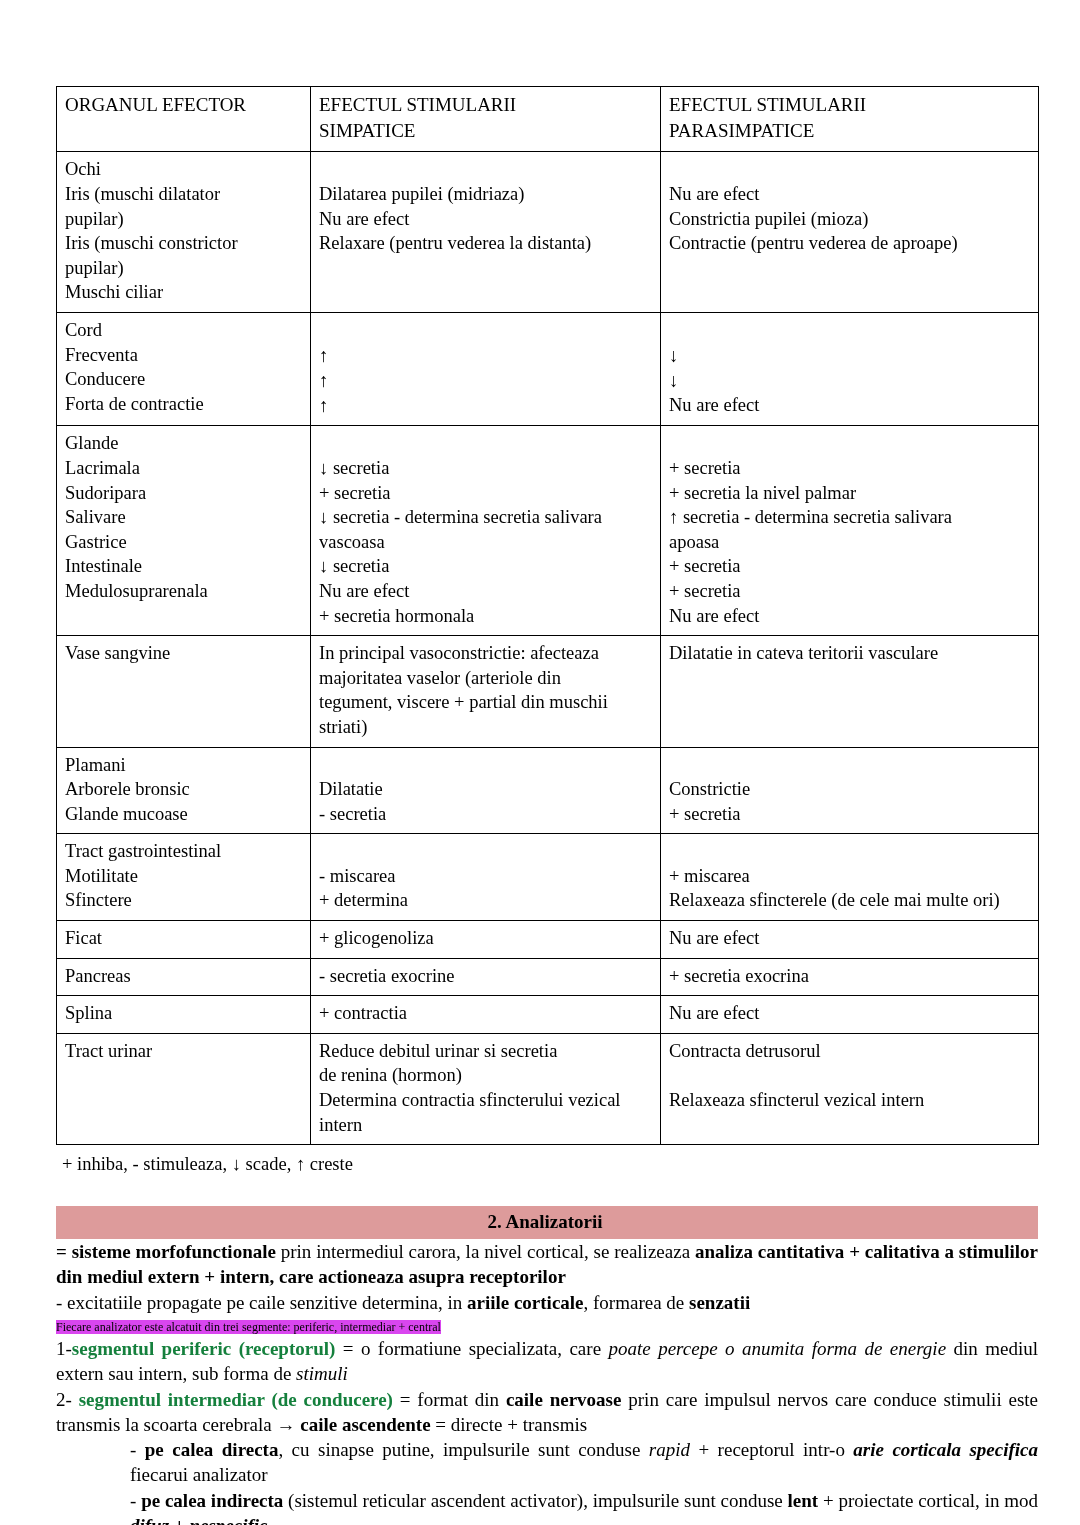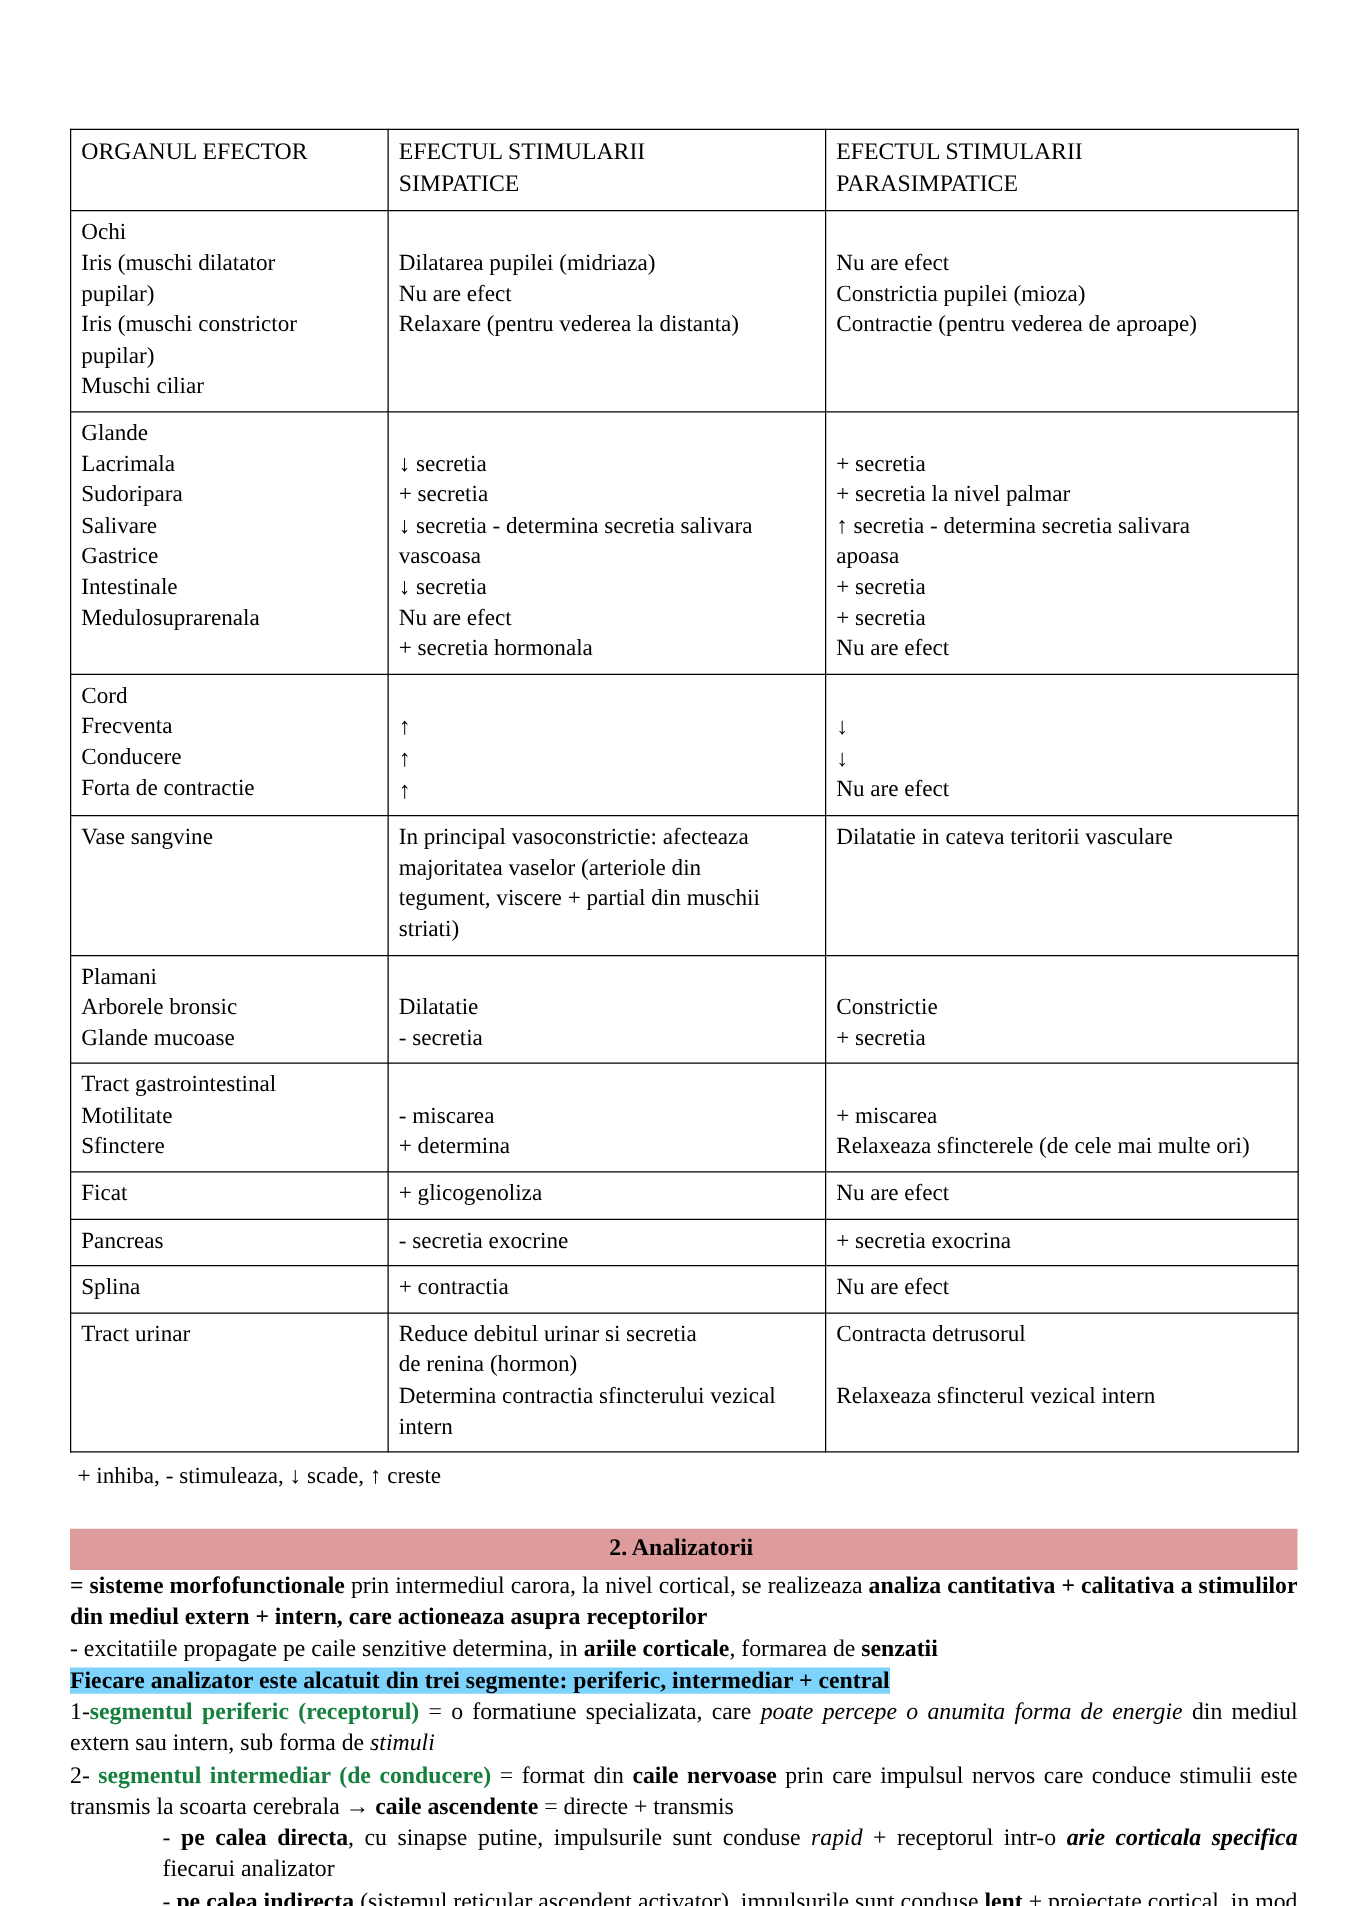--- a/index.html
+++ b/index.html
@@ -13,21 +13,20 @@
     font-family: "Liberation Serif", "DejaVu Serif", serif;
     color: #000000;
     overflow: hidden;
   }
   .page {
     position: relative;
     width: 1080px;
     height: 1164px;
     padding: 0;
     box-sizing: border-box;
-    margin-top: 17px;
   }
   .content {
     position: absolute;
     left: 56px;
     top: 86px;
     width: 982px;
   }
 
   
   table.anstable {
@@ -94,23 +93,23 @@
   .para.nojust { text-align: left; }
   .indent {
     margin-left: 74px;
     text-align: justify;
   }
   b, .b { font-weight: bold; }
   i, .i { font-style: italic; }
   .bi { font-weight: bold; font-style: italic; }
   .red { color: #15803d; font-weight: bold; }
   .hl {
-    background: #7dd3fc;
-    font-weight: bold;
-    font-size: 19px;
+    background: #d946ef;
+    font-weight: normal;
+    font-size: 12px;
     display: inline;
     line-height: 1.33;
   }
   .hlline { margin: 0; line-height: 1.33; }
 </style>
 </head>
 <body>
 
 <div class="page">
   <div class="content">
@@ -156,20 +155,41 @@
           <td class="effect">
             <span class="ln blank">&nbsp;</span>
             <span class="ln">Nu are efect</span>
             <span class="ln">Constrictia pupilei (mioza)</span>
             <span class="ln">Contractie (pentru vederea de aproape)</span>
           </td>
         </tr>
 
         <tr>
           <td class="organ">
+            <span class="ln">Cord</span>
+            <span class="ln">Frecventa</span>
+            <span class="ln">Conducere</span>
+            <span class="ln">Forta de contractie</span>
+          </td>
+          <td class="effect">
+            <span class="ln blank">&nbsp;</span>
+            <span class="arrowln">↑</span>
+            <span class="arrowln">↑</span>
+            <span class="arrowln">↑</span>
+          </td>
+          <td class="effect">
+            <span class="ln blank">&nbsp;</span>
+            <span class="arrowln">↓</span>
+            <span class="arrowln">↓</span>
+            <span class="ln">Nu are efect</span>
+          </td>
+        </tr>
+
+        <tr>
+          <td class="organ">
             <span class="ln">Glande</span>
             <span class="ln">Lacrimala</span>
             <span class="ln">Sudoripara</span>
             <span class="ln">Salivare</span>
             <span class="ln">Gastrice</span>
             <span class="ln">Intestinale</span>
             <span class="ln">Medulosuprarenala</span>
           </td>
           <td class="effect">
             <span class="ln blank">&nbsp;</span>
@@ -188,41 +208,20 @@
             <span class="ln">↑ secretia - determina secretia salivara</span>
             <span class="ln">apoasa</span>
             <span class="ln">+ secretia</span>
             <span class="ln">+ secretia</span>
             <span class="ln">Nu are efect</span>
           </td>
         </tr>
 
         <tr>
           <td class="organ">
-            <span class="ln">Cord</span>
-            <span class="ln">Frecventa</span>
-            <span class="ln">Conducere</span>
-            <span class="ln">Forta de contractie</span>
-          </td>
-          <td class="effect">
-            <span class="ln blank">&nbsp;</span>
-            <span class="arrowln">↑</span>
-            <span class="arrowln">↑</span>
-            <span class="arrowln">↑</span>
-          </td>
-          <td class="effect">
-            <span class="ln blank">&nbsp;</span>
-            <span class="arrowln">↓</span>
-            <span class="arrowln">↓</span>
-            <span class="ln">Nu are efect</span>
-          </td>
-        </tr>
-
-        <tr>
-          <td class="organ">
             <span class="ln">Vase sangvine</span>
           </td>
           <td class="effect">
             <span class="ln">In principal vasoconstrictie: afecteaza</span>
             <span class="ln">majoritatea vaselor (arteriole din</span>
             <span class="ln">tegument, viscere + partial din muschii</span>
             <span class="ln">striati)</span>
           </td>
           <td class="effect">
             <span class="ln">Dilatatie in cateva teritorii vasculare</span>

